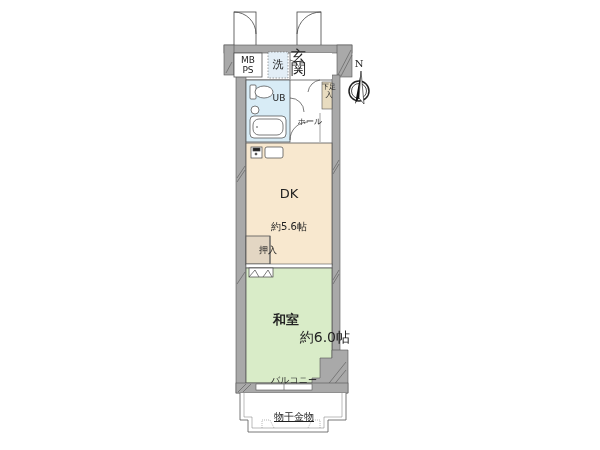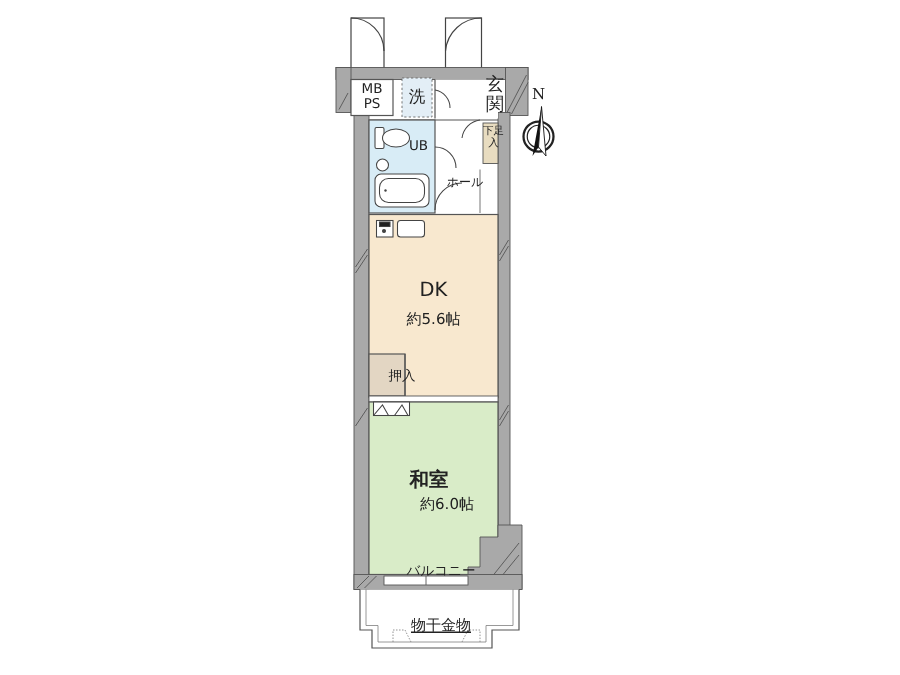--- a/index.html
+++ b/index.html
@@ -119,32 +119,32 @@
     <path d="M262 428 L262 420 L270 420 L274 428"></path>
     <path d="M308 428 L312 420 L320 420 L320 428"></path>
   </g>
 </svg>
 
 <div class="lbl" style="left:234px;top:55px;width:28px;font-size:9px;line-height:10px;">
   <div>MB</div>
   <div>PS</div>
 </div>
 <div class="lbl" style="left:268px;top:57px;width:20px;font-size:11px;">洗</div>
-<div class="lbl" style="left:323px;top:50px;width:14px;font-size:12px;line-height:13px;white-space:normal;word-break:break-all;text-align:center;">玄関</div>
+<div class="lbl" style="left:291px;top:50px;width:14px;font-size:15px;line-height:13px;white-space:normal;word-break:break-all;text-align:center;">玄関</div>
 <div class="lbl" style="left:322px;top:83px;width:14px;font-size:7px;line-height:8px;white-space:normal;word-break:break-all;">下足入</div>
 <div class="lbl" style="left:295px;top:104px;width:30px;font-size:8px;margin-top:12px;">ホール</div>
 <div class="lbl" style="left:270px;top:93px;width:18px;font-size:9px;">UB</div>
 
 <div class="lbl" style="left:246px;top:186px;width:86px;font-size:13px;">DK</div>
-<div class="lbl" style="left:246px;top:206px;width:86px;font-size:10px;">約5.6帖</div>
+<div class="lbl" style="left:246px;top:220px;width:86px;font-size:10px;">約5.6帖</div>
 
 <div class="lbl" style="left:246px;top:244px;width:44px;font-size:9px;">押入</div>
 
 <div class="lbl" style="left:246px;top:311px;width:80px;font-size:13px;font-weight:bold;">和室</div>
-<div class="lbl" style="left:246px;top:329px;width:104px;font-size:10px;">約6.0帖</div>
+<div class="lbl" style="left:246px;top:329px;width:104px;font-size:14px;text-align:right;">約6.0帖</div>
 
 <div class="lbl" style="left:248px;top:374px;width:92px;font-size:9px;">バルコニー</div>
 <div class="lbl" style="left:248px;top:410px;width:92px;font-size:10px;text-decoration:underline;">物干金物</div>
 
 <div class="abs" style="left:344px;top:58px;width:30px;height:52px;">
   <div class="lbl" style="left:0;top:0;width:30px;font-size:10px;font-family:'DejaVu Serif',serif;">N</div>
   <svg width="30" height="52" viewBox="0 0 30 52">
     <circle cx="15" cy="33" r="10" fill="none" stroke="#222" stroke-width="1.5"></circle>
     <circle cx="15" cy="33" r="7.5" fill="none" stroke="#222" stroke-width="0.8"></circle>
     <path d="M17 13 L11 46 L15 40 Z" fill="#111"></path>

